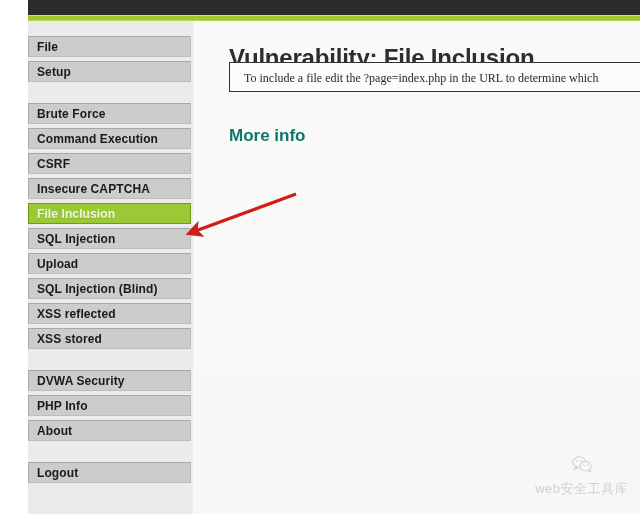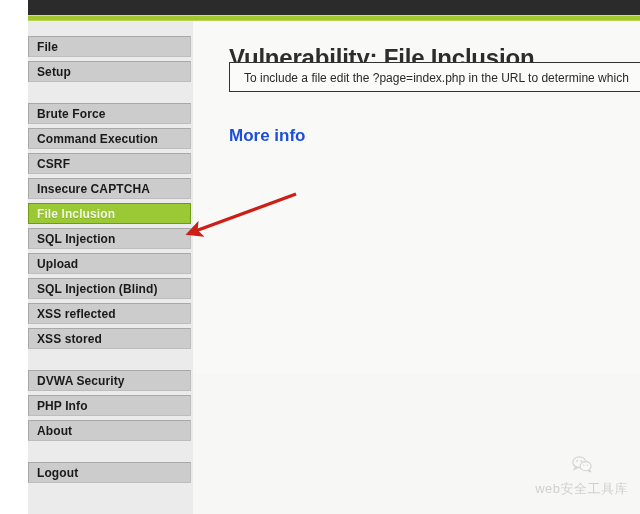--- a/index.html
+++ b/index.html
@@ -131,29 +131,29 @@
     background: #fbfbfa;
     border: 1px solid #333333;
     overflow: hidden;
   }
   .info-box-text {
     position: absolute;
     left: 14px; top: 8px;
     font-size: 12px;
     color: #2a2a2a;
     white-space: nowrap;
-    font-family: Liberation Sans, sans-serif;
+    font-family: Liberation Serif, serif;
   }
 
   .section-heading {
     position: absolute;
     left: 36px; top: 91px;
     font-size: 17px;
     font-weight: bold;
-    color: #1d4ed8;
+    color: #0f766e;
     white-space: nowrap;
     font-family: "Liberation Sans", sans-serif;
   }
 
   .link-list {
     position: absolute;
     left: 36px; top: 124px;
   }
   .ext-link {
     display: block;

